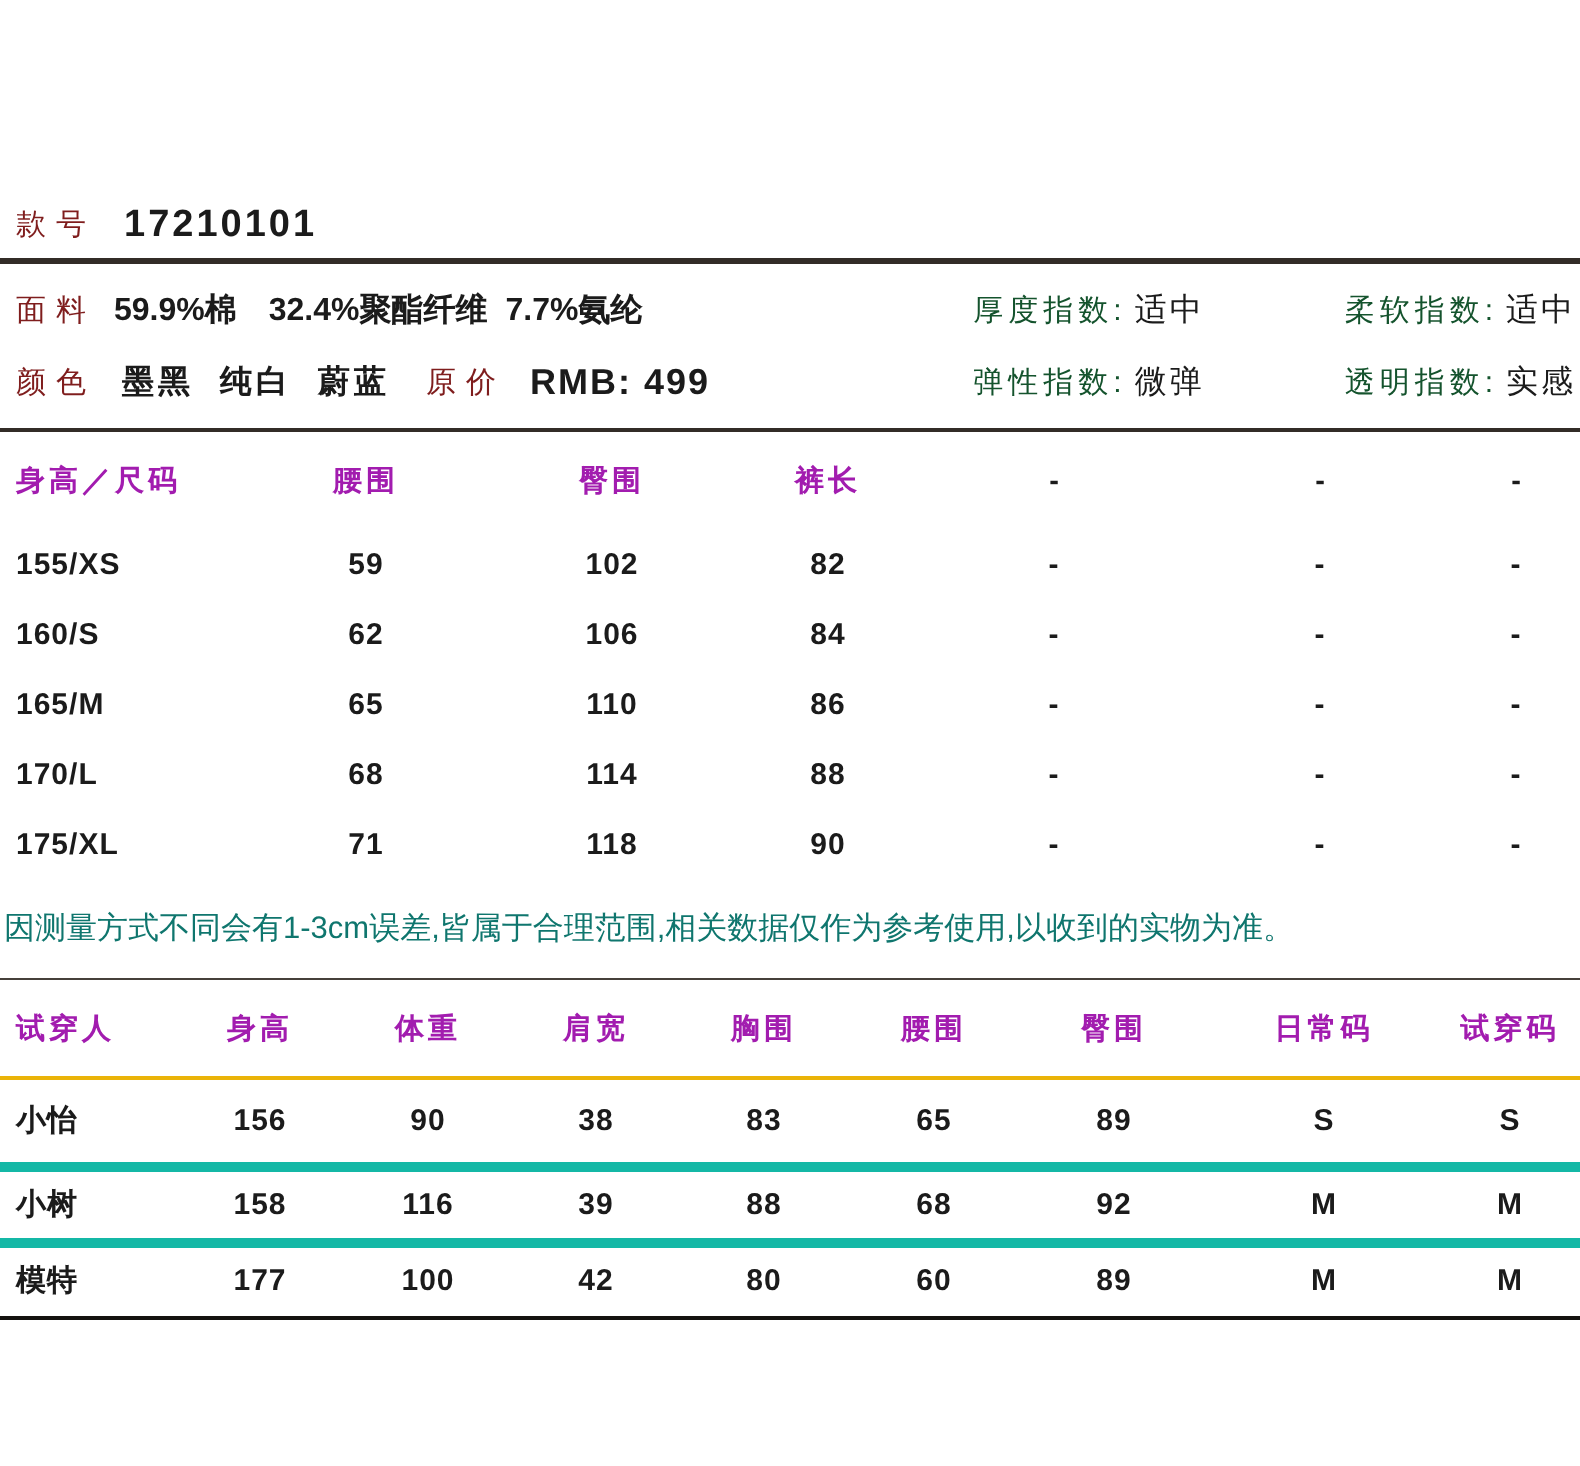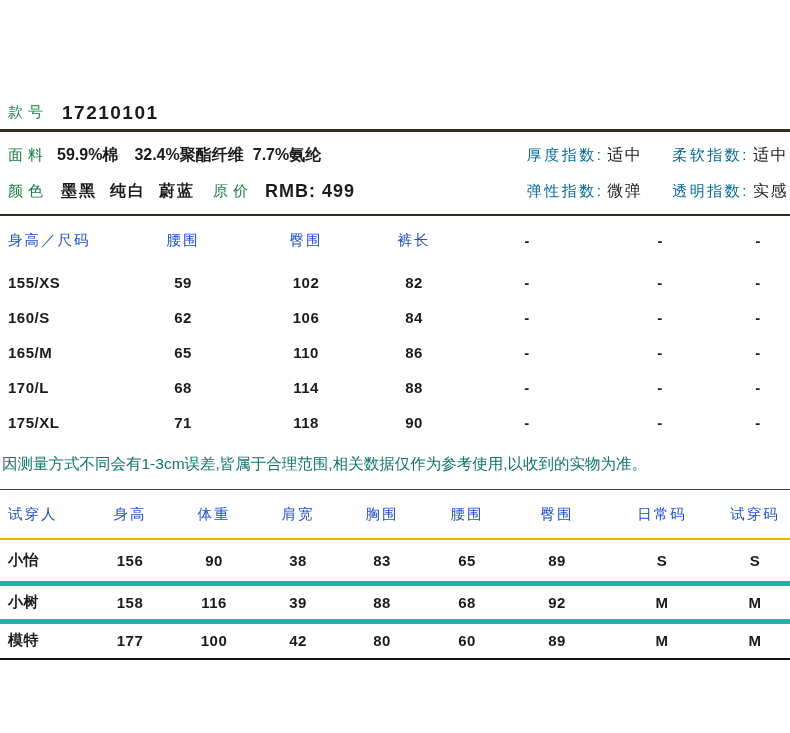--- a/index.html
+++ b/index.html
@@ -11,41 +11,41 @@
   .page{width:790px;height:733px;box-sizing:border-box;padding-top:96px;overflow:hidden;}
 
   
   .rule{width:790px;border:0;margin:0;}
   .rule.thick{height:3px;background:#322c27;}
   .rule.thick2{height:2px;background:#322c27;}
   .rule.thin{height:1px;background:#46403a;}
 
   
   .style-row{height:33px;display:flex;align-items:center;padding-left:8px;}
-  .lbl{color:#15803d;font-size:15px;letter-spacing:5px;flex:none;}
+  .lbl{color:#7f1d1d;font-size:15px;letter-spacing:5px;flex:none;}
   .style-no{font-weight:700;font-size:19px;letter-spacing:1.5px;margin-left:14px;}
 
   
   .info{height:82px;display:flex;flex-direction:column;justify-content:center;gap:3px;}
   .info-row{height:33px;display:flex;align-items:center;padding:0 2px 0 8px;gap:22px;}
   .info-left{flex:1;display:flex;align-items:center;min-width:0;}
   .fab-part{font-weight:600;font-size:16px;margin-left:16px;white-space:nowrap;}
   .fab-part.first{margin-left:9px;}
   .fab-part.tight{margin-left:9px;}
   .color-chip{font-weight:700;font-size:16px;letter-spacing:2px;margin-left:13px;white-space:nowrap;}
   .price-lbl{margin-left:18px;}
   .price-val{font-weight:700;font-size:18px;letter-spacing:1px;margin-left:12px;white-space:nowrap;}
   .info-right{display:flex;gap:30px;flex:none;align-items:center;}
   .pair{display:flex;align-items:center;white-space:nowrap;}
-  .ilbl{color:#0369a1;font-size:15px;letter-spacing:2.5px;}
+  .ilbl{color:#14532d;font-size:15px;letter-spacing:2.5px;margin-left:40px;}
   .ival{font-weight:400;font-size:16px;letter-spacing:1.5px;margin-left:4px;}
 
   
   table{width:790px;border-collapse:collapse;table-layout:fixed;}
-  th{color:#1d4ed8;font-size:14.5px;font-weight:normal;letter-spacing:2px;text-align:center;}
+  th{color:#a21caf;font-size:14.5px;font-weight:bold;letter-spacing:2px;text-align:center;}
   td{font-weight:700;font-size:15px;text-align:center;letter-spacing:0.5px;}
   th.c1,td.c1{text-align:left;padding-left:8px;}
   th.dash{color:#1b1b1b;font-weight:700;letter-spacing:0;}
 
   .size-table tr.hdr{height:49px;}
   .size-table tbody tr{height:35px;padding-left:44px;}
 
   .note{height:49px;display:flex;align-items:center;font-size:15.5px;color:#0f766e;
         white-space:nowrap;padding-left:2px;overflow:hidden;}
 

